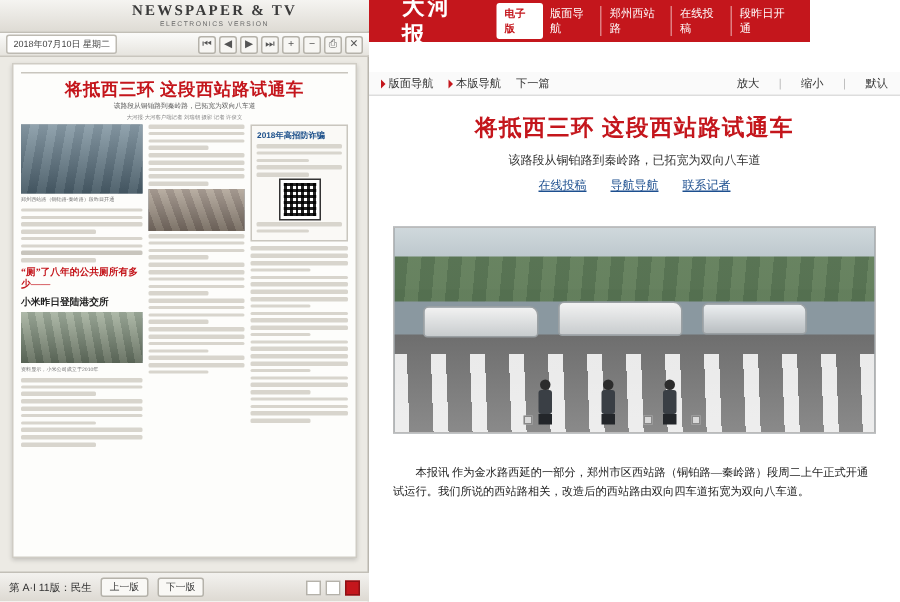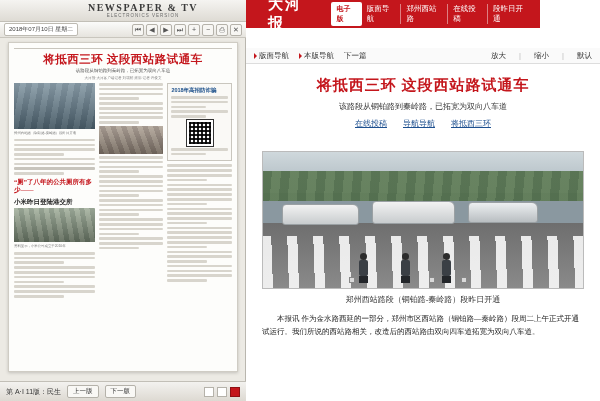--- a/index.html
+++ b/index.html
@@ -246,21 +246,21 @@
   .bucket.b1{left:27%;}
   .bucket.b2{left:52%;}
   .bucket.b3{left:62%;}
   .a-photo-cap {
     font-size:8px; color:#333; text-align:center; margin-top:5px;
   }
   .a-credit {
     font-size:7.5px; color:#444; margin-top:8px; line-height:1.6;
   }
   .a-body {
-    font-size:7.5px; color:#222; line-height:1.7; margin-top:8px; text-indent:2em;font-family:Liberation Serif, serif;
+    font-size:7.5px; color:#222; line-height:1.7; margin-top:20px; text-indent:2em;font-family:Liberation Serif, serif;
   }
 </style>
 </head>
 <body>
 
 <div class="page">
 
   <div class="left-panel">
 
     <div class="masthead">
@@ -439,21 +439,21 @@
         <span class="z">默认</span>
       </div>
     </div>
 
     <div class="r-article">
       <div class="a-title">将抵西三环 这段西站路试通车</div>
       <div class="a-sub">该路段从铜铂路到秦岭路，已拓宽为双向八车道</div>
       <div class="a-links">
         <span>在线投稿</span>
         <span>导航导航</span>
-        <span>将抵西三环</span>
+        <span>联系记者</span>
       </div>
 
       <div class="a-photo">
         <div class="sky"></div>
         <div class="trees"></div>
         <div class="road"></div>
         <div class="zebra"></div>
         <div class="car c1"></div>
         <div class="car c2"></div>
         <div class="car c3"></div>
@@ -470,18 +470,17 @@
           </div>
         <div class="bucket b2"></div>
         <div class="ped p3">
             <div class="head"></div>
             <div class="body"></div>
             <div class="legs"></div>
           </div>
         <div class="bucket b3"></div>
       </div>
 
-      <div class="a-photo-cap">郑州西站路段（铜铂路-秦岭路）段昨日开通</div>
       <div class="a-body">本报讯 作为金水路西延的一部分，郑州市区西站路（铜铂路—秦岭路）段周二上午正式开通试运行。我们所说的西站路相关，改造后的西站路由双向四车道拓宽为双向八车道。</div>
     </div>
   </div>
 
 </div>
 
 </body></html>

